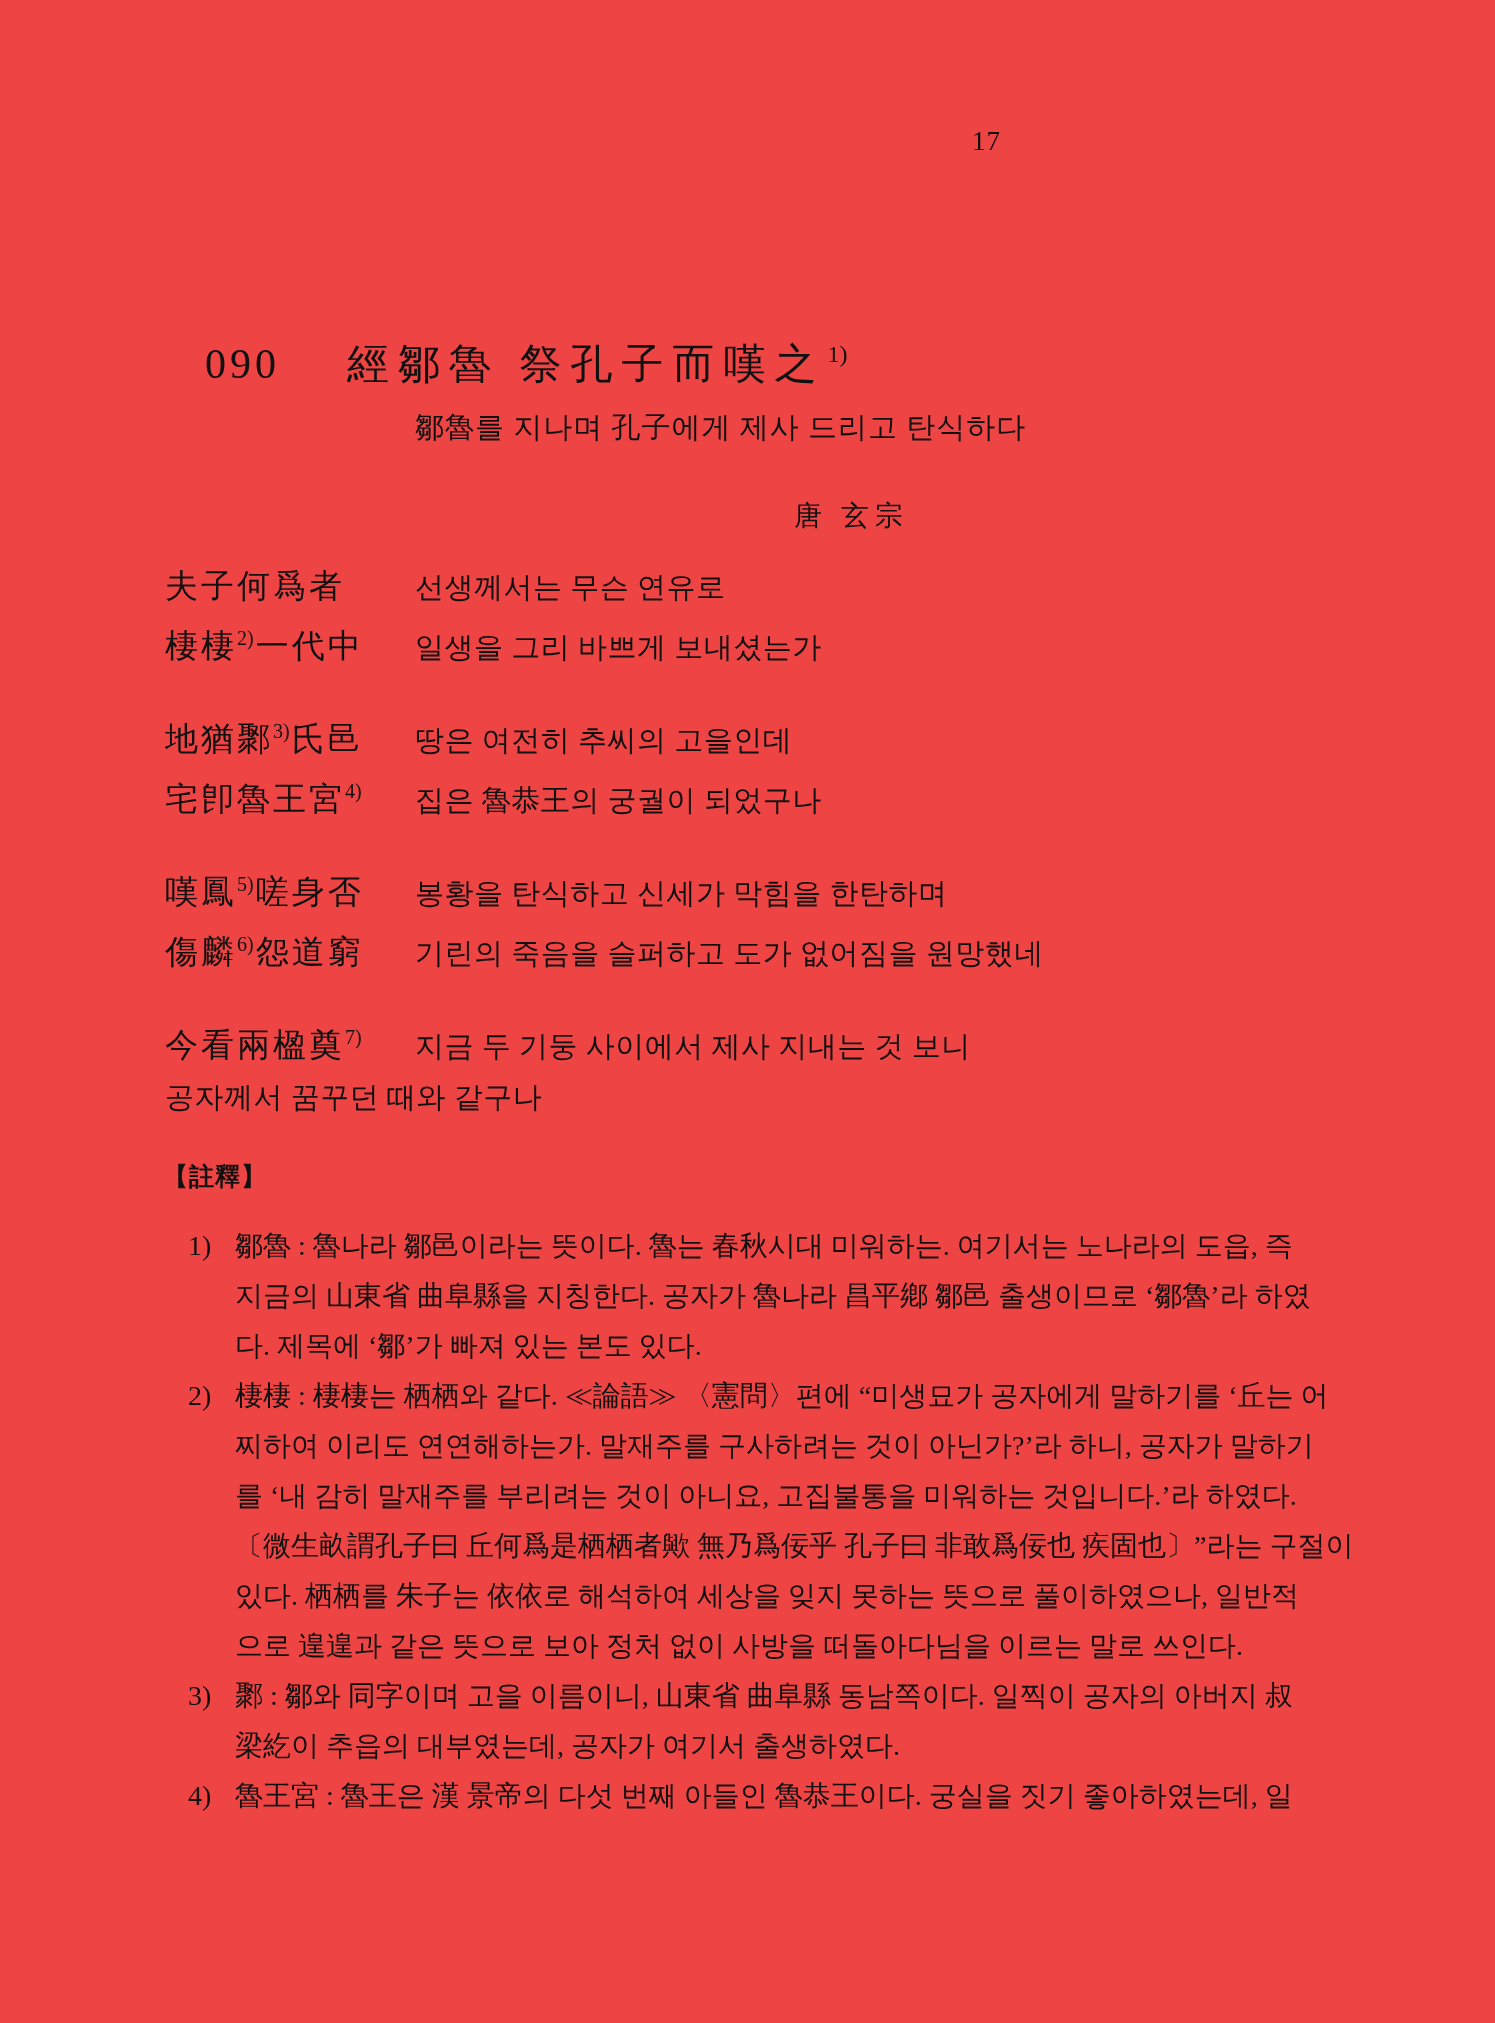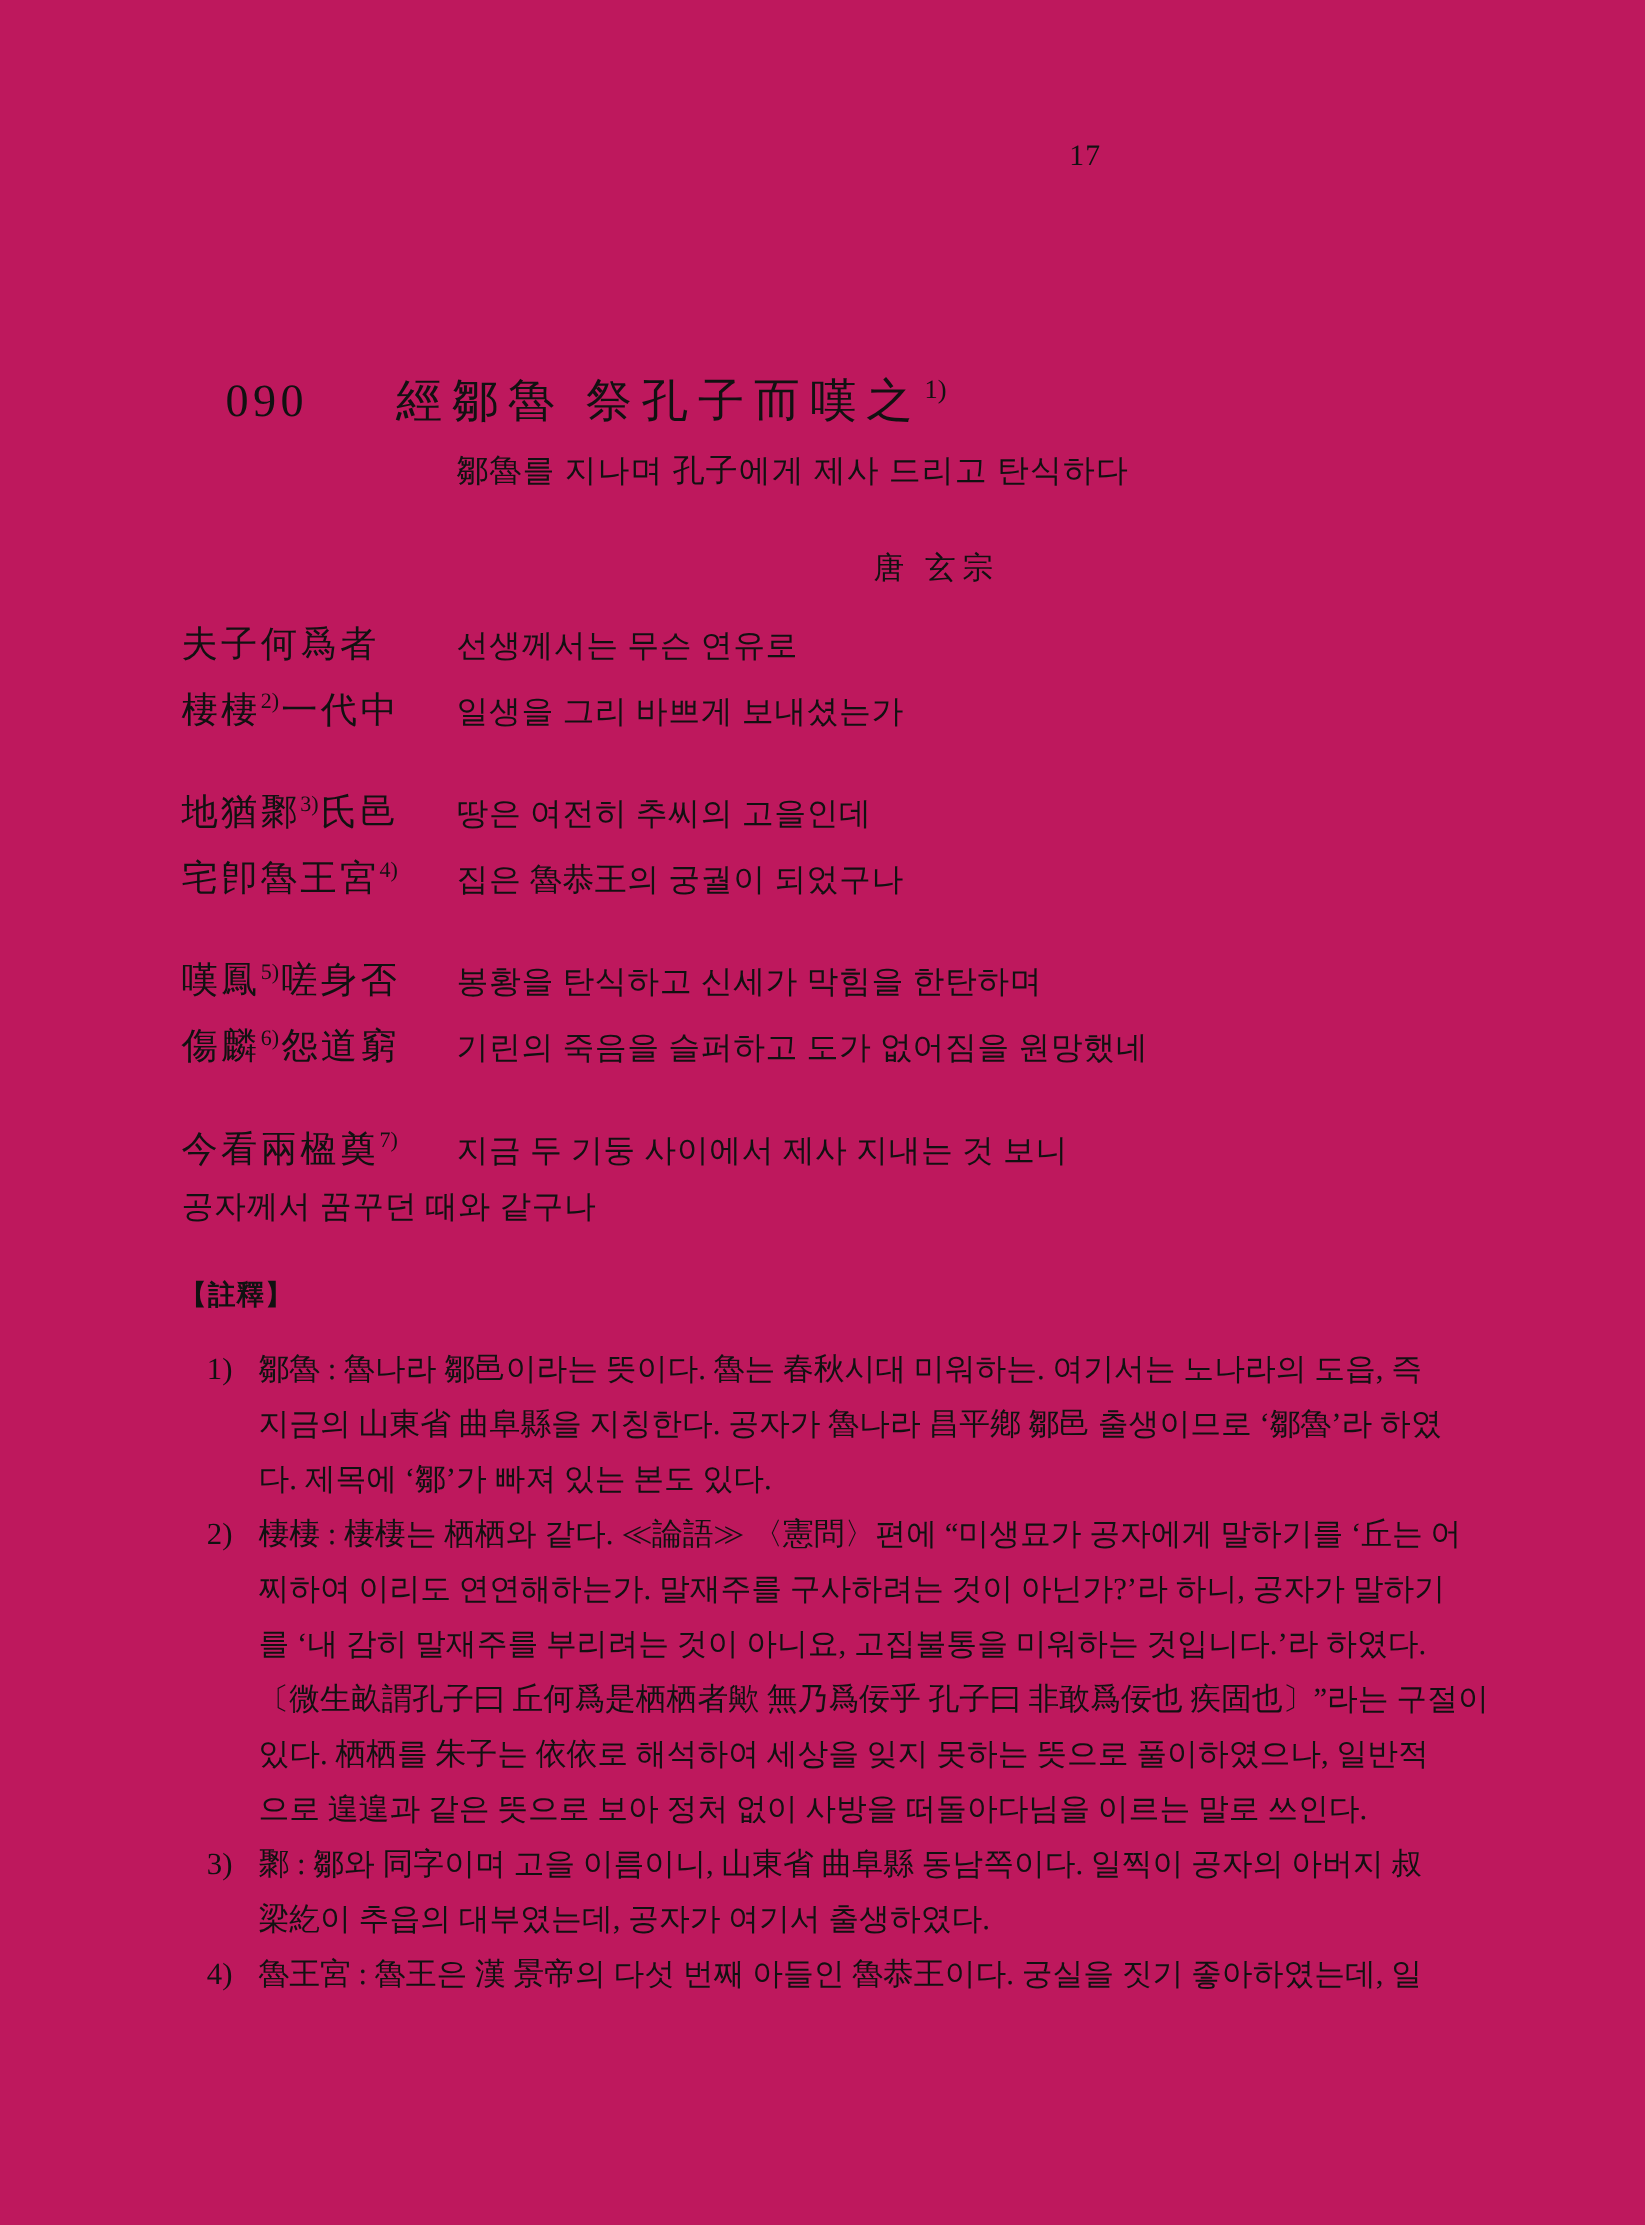--- a/index.html
+++ b/index.html
@@ -5,32 +5,32 @@
   html, body { margin: 0; padding: 0; }
   body {
     width: 1495px; height: 2023px;
     background: #ffffff;
     font-family: "Liberation Serif", "DejaVu Serif", serif;
     color: #111111;
   }
   .page {
     position: relative;
     width: 1495px; height: 2023px;
-    background: #be185d;
+    background: #ef4444;
     overflow: hidden;
   }
   .page-number {
     position: absolute; left: 972px; top: 126px;
     font-size: 27px; letter-spacing: 1px;
   }
   .title {
     position: absolute; left: 205px; top: 336px;
     font-size: 42px; white-space: nowrap;
   }
-  .title .num { letter-spacing: 4px; margin-right: 41px; }
+  .title .num { letter-spacing: 4px; margin-right: 28px; }
   .title .hanzi { letter-spacing: 9px; margin-left: 39px; }
   .title sup { font-size: 24px; vertical-align: 16px; letter-spacing: 0; margin-left: 2px; }
   .subtitle {
     position: absolute; left: 415px; top: 408px;
     font-size: 29px; letter-spacing: 1px; white-space: nowrap;
   }
   .author {
     position: absolute; left: 756px; top: 497px;
     font-size: 28px; letter-spacing: 6px; white-space: nowrap; margin-left: 38px;
   }

